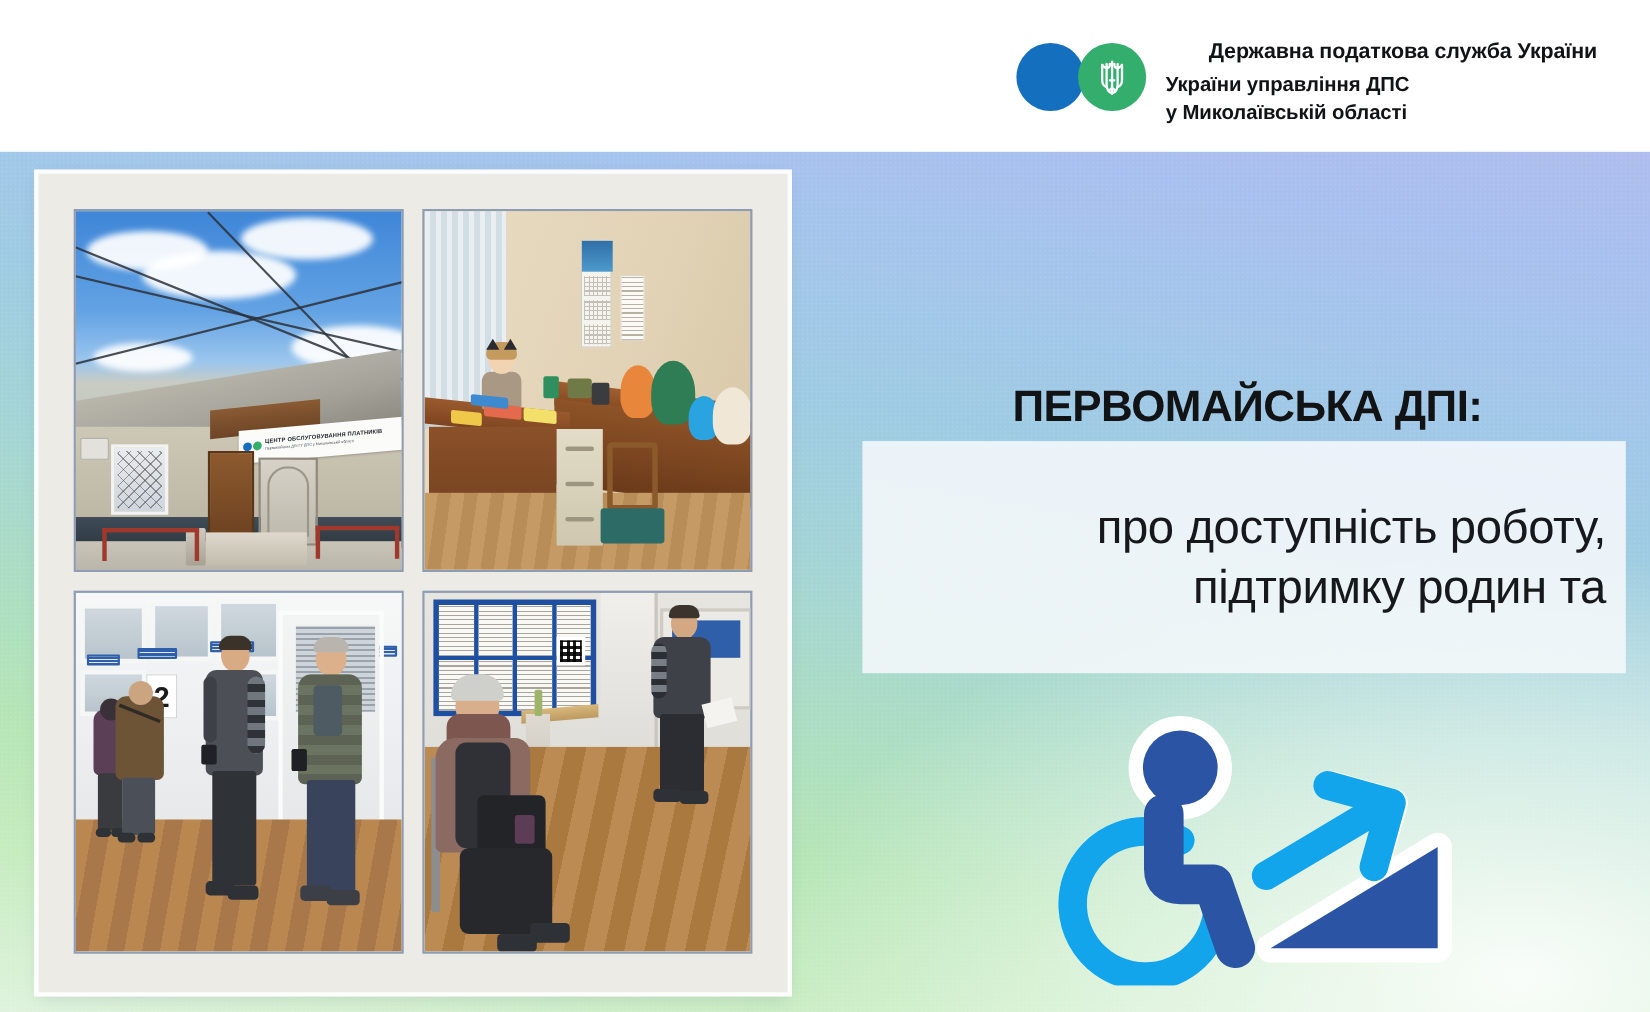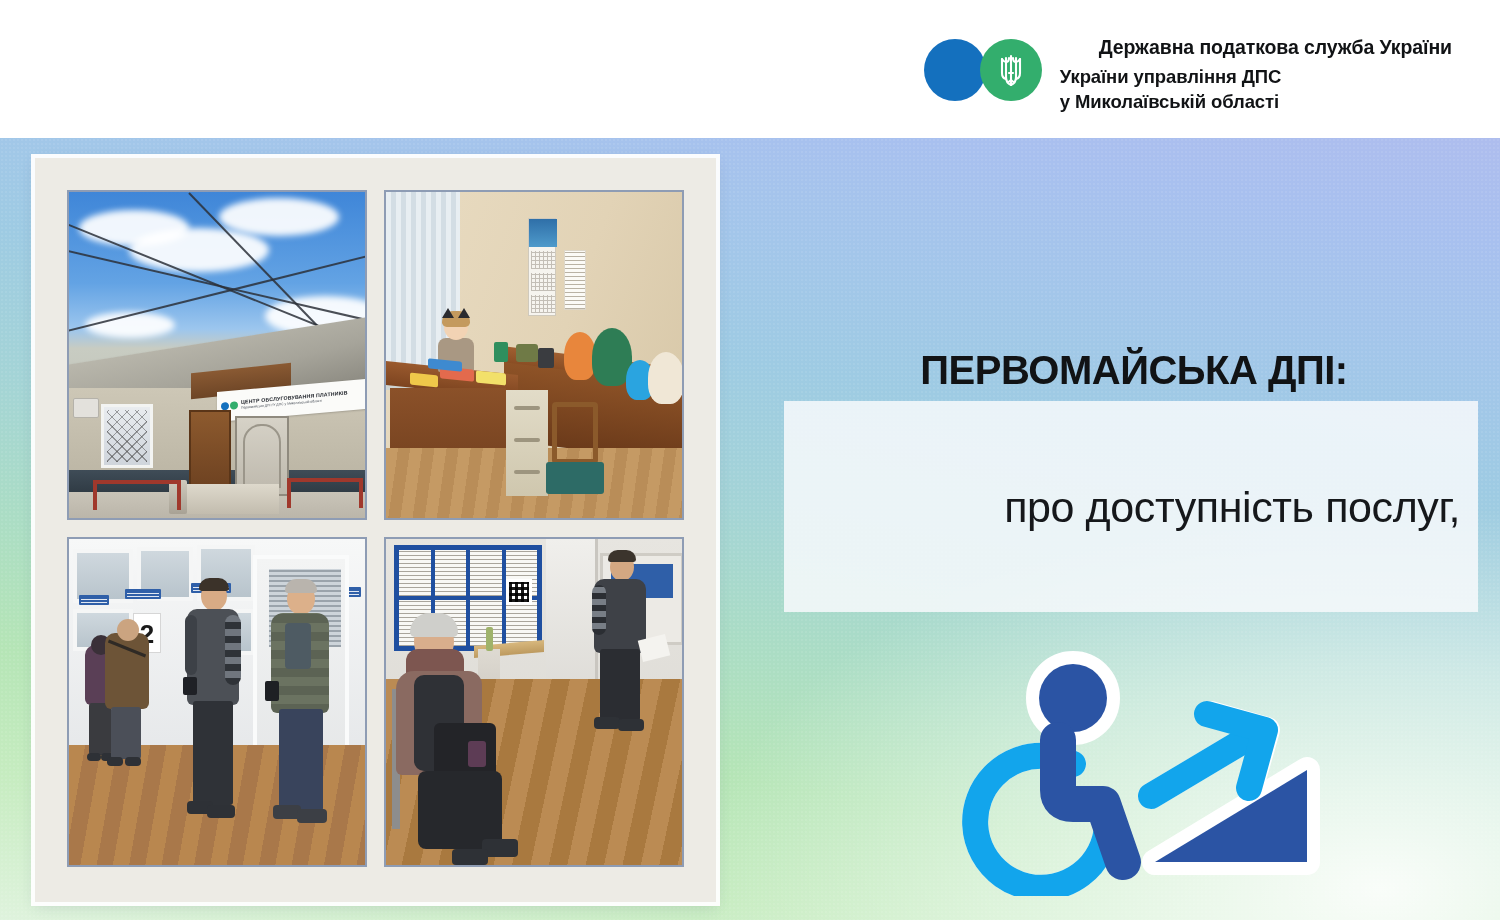--- a/index.html
+++ b/index.html
@@ -563,21 +563,22 @@
         </div>
       </div>
 
     </div>
   </div>
 
   <div id="title-main">ПЕРВОМАЙСЬКА ДПІ:</div>
 
   <div id="subtitle-box">
     <div id="subtitle-text">
-      <div>про доступність послуг,</div>
+      <div>про доступність роботу,</div>
+      <div>підтримку родин та</div>
     </div>
   </div>
 
   <svg id="accessibility-icon" viewBox="0 0 410 278">
     <g fill="none" stroke="#FFFFFF" stroke-width="26" stroke-linejoin="round" stroke-linecap="round">
       <path d="M118 80 m-34,0 a34,34 0 1,0 68,0 a34,34 0 1,0 -68,0"></path>
       <path d="M118 146 A66 66 0 1 0 152 208"></path>
       <path d="M103 134 L103 172 Q103 186 118 186 L148 186 L168 244"></path>
       <path d="M200 244 L352 244 L352 152 Z"></path>
       <path d="M196 178 L300 116"></path>

